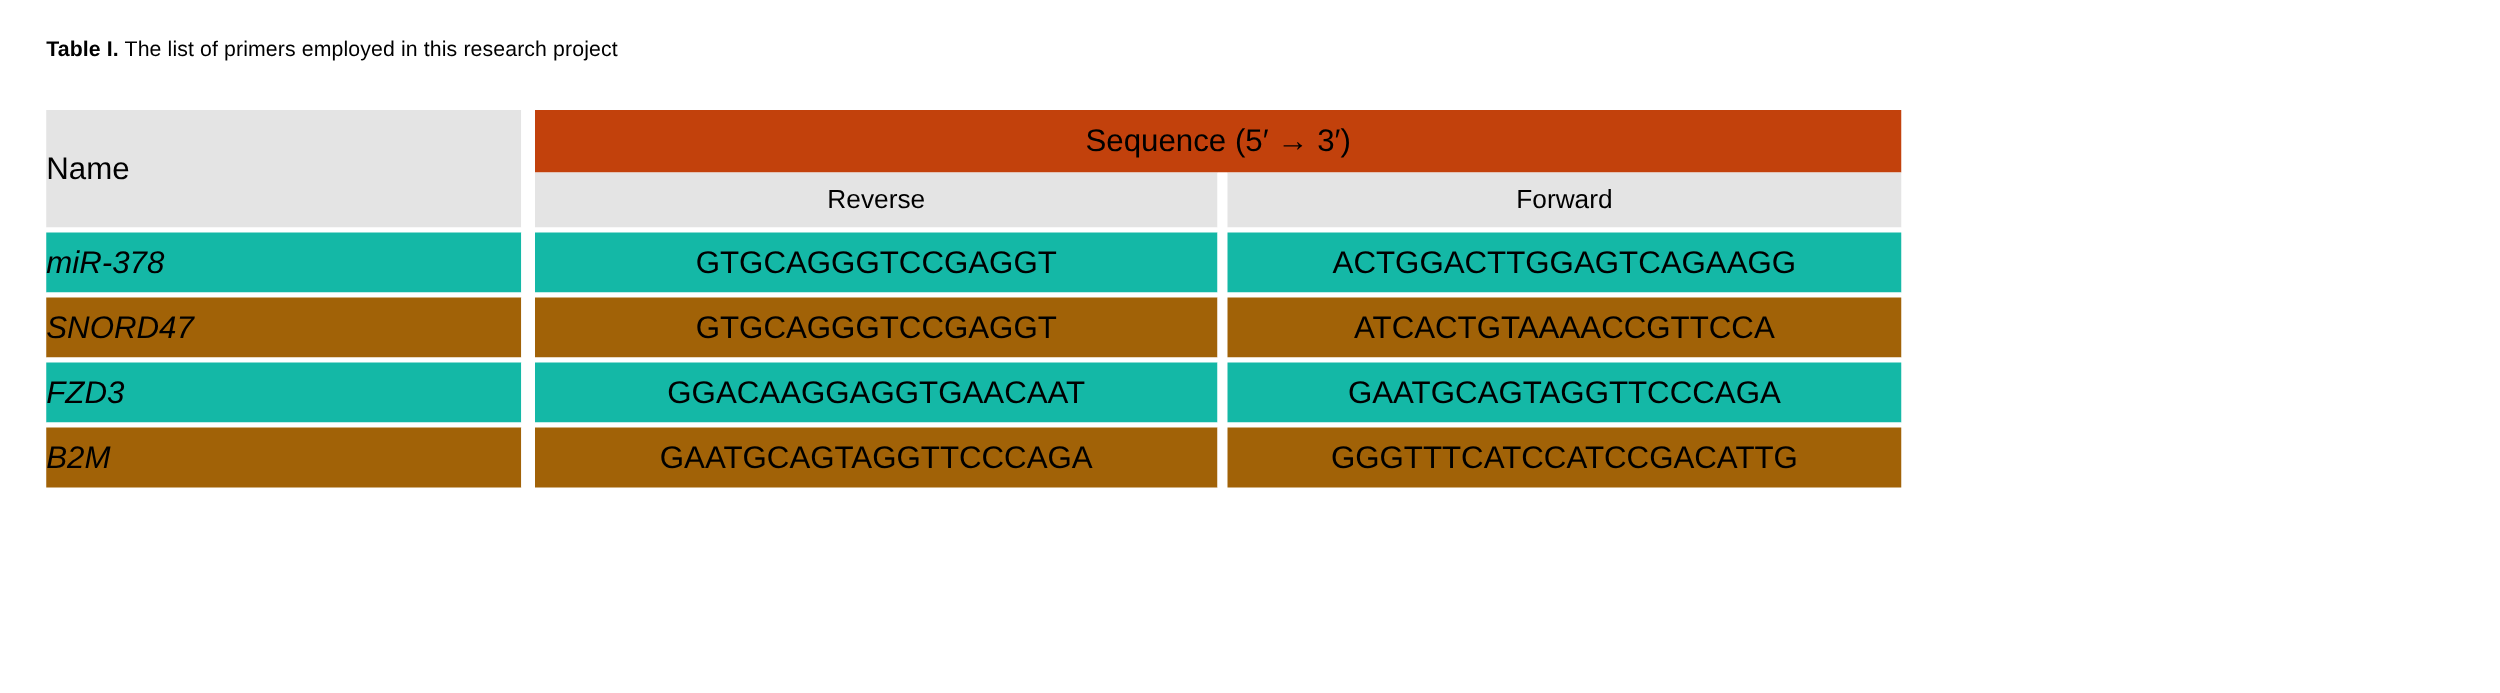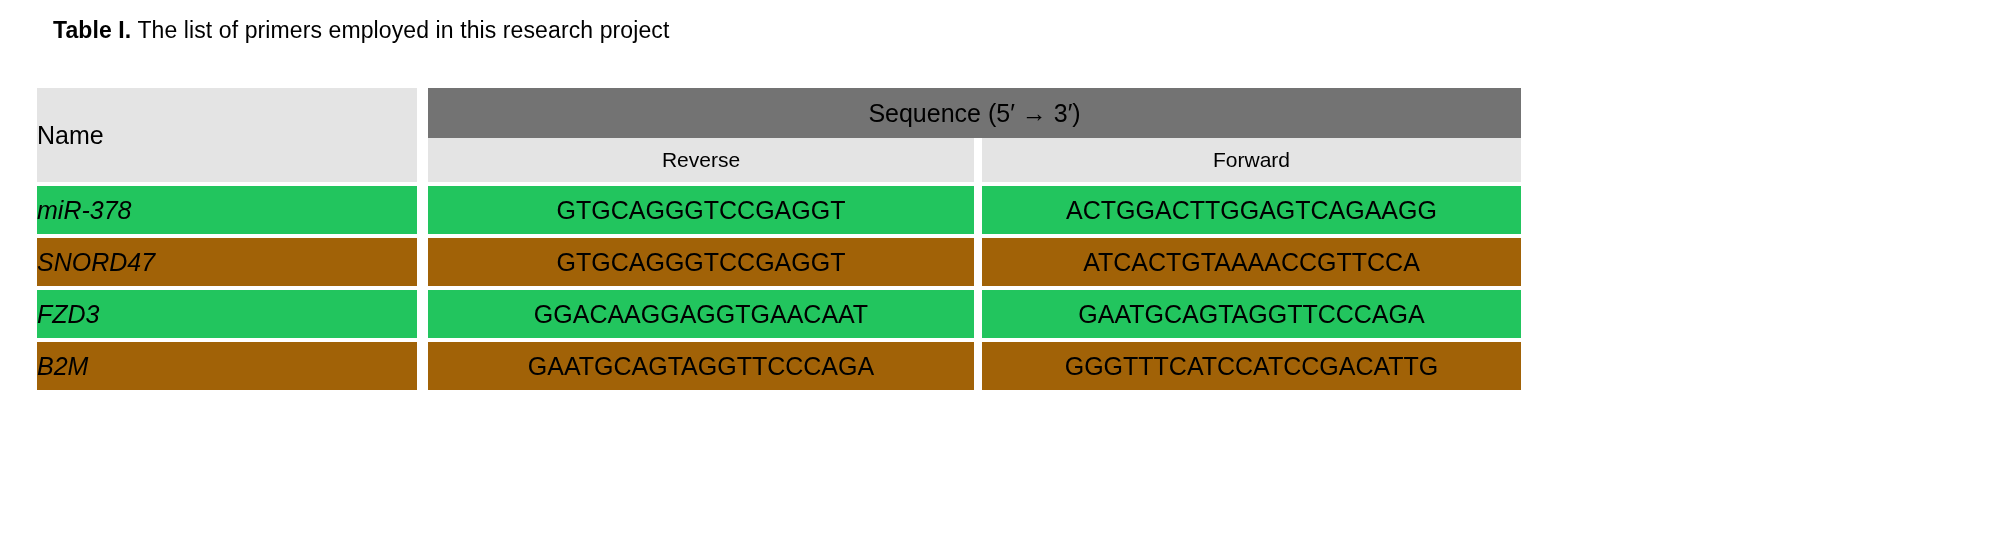--- a/index.html
+++ b/index.html
@@ -18,26 +18,25 @@
     position: relative;
     width: 2000px;
     height: 554px;
     box-sizing: border-box;
     padding: 0;
     overflow: hidden;
   }
   .caption {
     position: absolute;
     left: 37px;
-    top: 14px;
-    font-size: 23px;
+    top: 24px;
+    font-size: 17px;
     line-height: 32px;
     letter-spacing: 0.1px;
     white-space: nowrap;
-    margin-left: 16px;
   }
   .caption .lead {
     font-weight: bold;
   }
   .table-wrap {
     position: absolute;
     left: 37px;
     top: 88px;
     width: 1212px;
   }
@@ -56,23 +55,23 @@
     vertical-align: middle;
   }
   
   col.c-name    { width: 380px; }
   col.c-gap1    { width: 11px; }
   col.c-rev     { width: 546px; }
   col.c-gap2    { width: 8px; }
   col.c-fwd     { width: 539px; }
   .gapcell { background: #ffffff; }
 
-  .shade-dark  { background: #737373; }
+  .shade-dark  { background: #c2410c; }
   .shade-light { background: #e4e4e4; }
-  .shade-row-dark  { background: #22c55e; }
+  .shade-row-dark  { background: #14b8a6; }
   .shade-row-light { background: #a16207; }
 
   .name-head {
     font-size: 25px;
     font-weight: bold;
     text-align: left;
     padding-left: 10px;
     height: 94px;
   }
   .seq-head {

